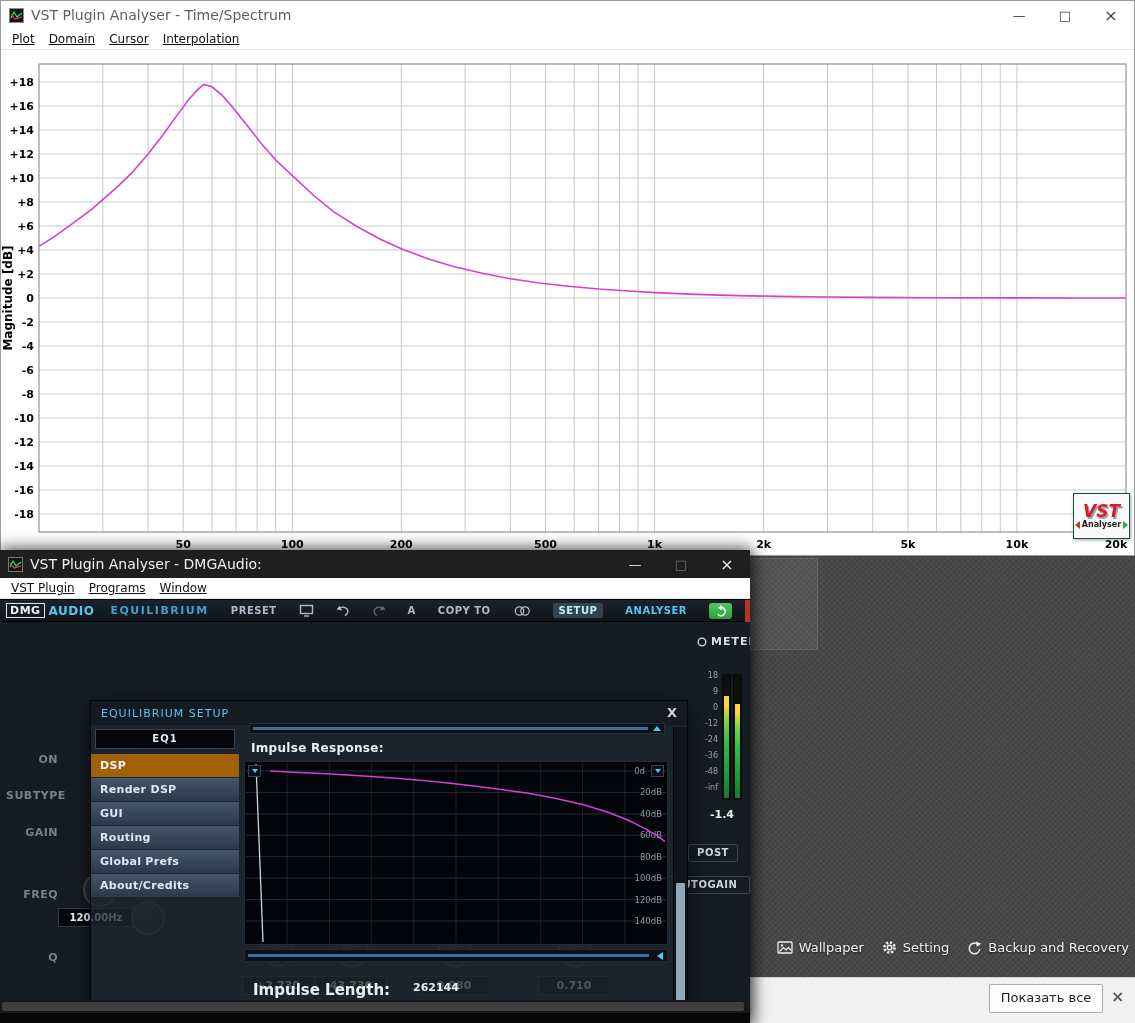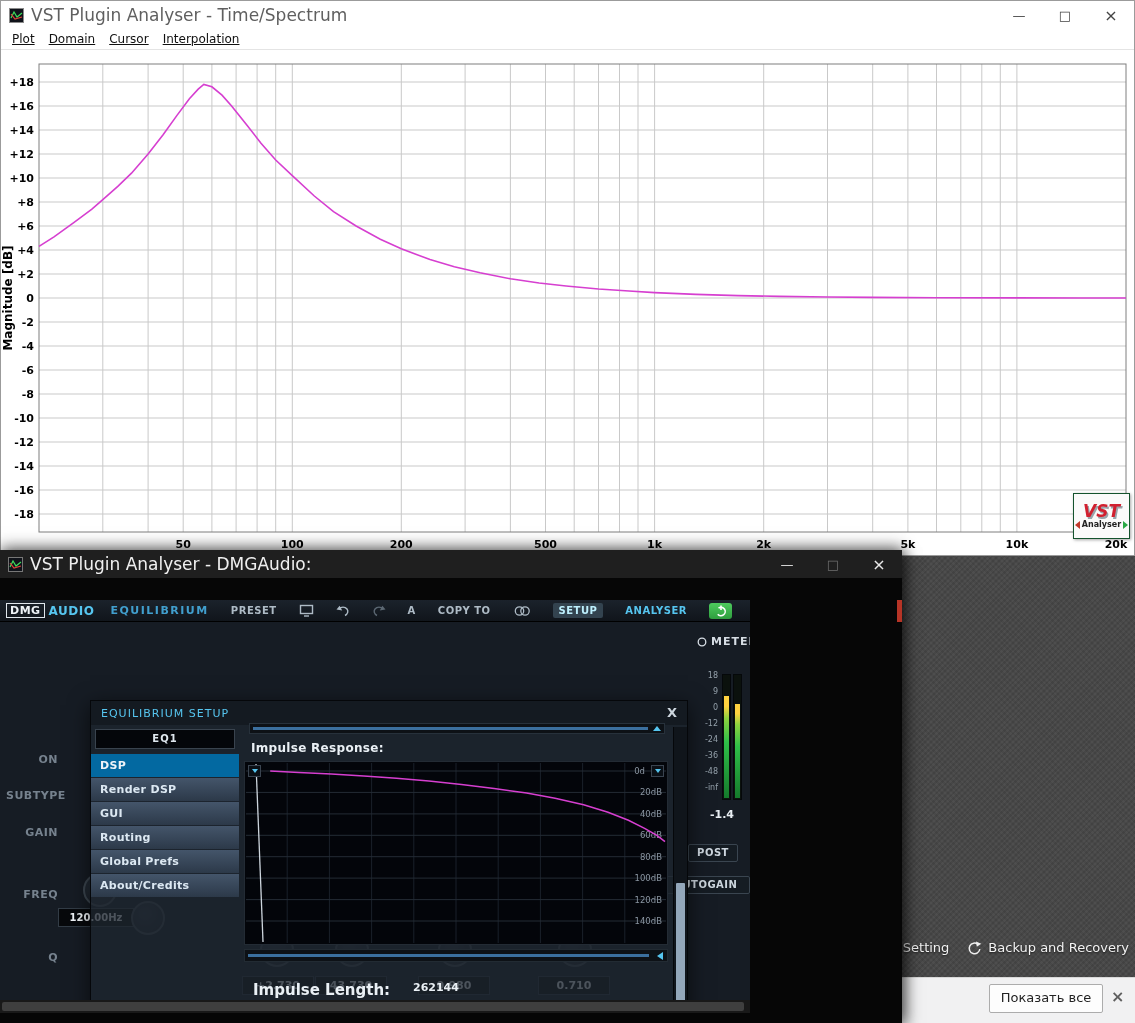--- a/index.html
+++ b/index.html
@@ -6,42 +6,42 @@
   #screen{position:relative;width:1135px;height:1023px;overflow:hidden;
     font-family:"DejaVu Sans","Liberation Sans",sans-serif;
     background-color:#474747;
     background-image:repeating-linear-gradient(45deg, rgba(0,0,0,.07) 0 2px, transparent 2px 4px),
                      repeating-linear-gradient(-45deg, rgba(255,255,255,.04) 0 2px, transparent 2px 4px);}
   .abs{position:absolute;}
   
   .titlebar{display:flex;align-items:center;height:28px;}
   .titlebar.light{background:#ffffff;color:#5f5f5f;}
   .titlebar.dark{background:#1f1f1f;color:#f0f0f0;}
-  .titlebar .title{font-size:17px;margin-left:7px;white-space:nowrap;}
+  .titlebar .title{font-size:14px;margin-left:7px;white-space:nowrap;}
   .winbtns{margin-left:auto;display:flex;height:100%;}
   .winbtn{width:46px;height:100%;display:flex;align-items:center;justify-content:center;font-size:13px;}
   .titlebar.light .winbtn{color:#444;}
   .titlebar.dark .winbtn{color:#e8e8e8;}
   .winbtn.disabled{color:#6f6f6f !important;}
   .menubar{display:flex;align-items:center;height:20px;background:#ffffff;border-bottom:1px solid #e4e4e4;padding-left:4px;}
   .menu-item{font-size:12px;color:#111;padding:0 7px;line-height:20px;text-decoration:underline;}
   .appicon{margin-left:8px;display:flex;}
   
   #analyser-window{left:0;top:0;width:1135px;height:556px;background:#fff;border:1px solid #9b9b9b;box-sizing:border-box;}
   #main-plot{position:absolute;left:0;top:48px;width:1133px;height:506px;}
   #main-plot text.tick{font-size:11px;font-weight:bold;fill:#000;font-family:"DejaVu Sans",sans-serif;}
   #main-plot text.axis-label{font-size:12px;font-weight:bold;fill:#000;font-family:"DejaVu Sans",sans-serif;}
   #vst-logo{left:1072px;top:492px;width:55px;height:44px;background:#fafafa;border:1px solid #14532d;
     box-shadow:1px 1px 3px rgba(0,0,0,.35);display:flex;flex-direction:column;align-items:center;justify-content:center;}
   #vst-logo .vst-top{font-size:17px;font-weight:bold;font-style:italic;color:#d11f2f;line-height:17px;text-shadow:1.5px 1.5px 0 #9aa4ab;}
   #vst-logo .vst-bottom{display:flex;align-items:center;gap:2px;font-size:8px;font-weight:bold;color:#222;}
   #vst-logo .tri-l{width:0;height:0;border-top:4px solid transparent;border-bottom:4px solid transparent;border-right:5px solid #c0392b;}
   #vst-logo .tri-r{width:0;height:0;border-top:4px solid transparent;border-bottom:4px solid transparent;border-left:5px solid #27a844;}
   
-  #plugin-window{left:0;top:550px;width:902px;height:473px;background:#060606;
+  #plugin-window{left:0;top:550px;width:750px;height:473px;background:#060606;
     box-shadow:0 -3px 14px rgba(0,0,0,.5), 4px 4px 14px rgba(0,0,0,.5);}
   #plugin-toolbar{left:0;top:50px;width:750px;height:22px;background:linear-gradient(#1b222b,#10151b);
     display:flex;align-items:center;padding:0 6px;box-sizing:border-box;border-bottom:1px solid #000;}
   .brand-dmg{border:1px solid #dfe6ec;color:#eef3f7;font-size:11px;font-weight:bold;padding:0 3px;letter-spacing:.5px;line-height:13px;}
   .brand-audio{color:#56c5ef;font-size:12px;font-weight:bold;margin-left:4px;letter-spacing:.5px;}
   .brand-product{color:#419fce;font-size:11px;font-weight:bold;margin-left:16px;letter-spacing:1.5px;}
   .tb-right{margin-left:auto;display:flex;align-items:center;gap:22px;margin-right:12px;}
   .tb-item{font-size:10px;font-weight:bold;color:#aebbc6;letter-spacing:.5px;display:flex;align-items:center;}
   .tb-item.dim{color:#5c6873;}
   .tb-setup{background:#33434f;border-radius:2px;padding:2px 6px;color:#bdeffd;}
@@ -73,21 +73,21 @@
     border:1px solid #05070a;box-shadow:0 5px 20px rgba(0,0,0,.6);}
   #dlg-titlebar{position:absolute;left:0;top:0;width:100%;height:24px;background:#141a21;display:flex;align-items:center;}
   #dlg-title{color:#56c5ef;font-size:11px;font-weight:normal;letter-spacing:1px;margin-left:10px;}
   #dlg-close{position:absolute;right:6px;top:4px;width:18px;height:16px;color:#cdd6de;font-size:13px;font-weight:bold;
     text-align:center;line-height:16px;}
   #eq-name{position:absolute;left:4px;top:28px;width:140px;height:20px;background:#04060a;border:1px solid #39434e;
     box-sizing:border-box;color:#dfe7ee;font-size:10px;font-weight:bold;text-align:center;line-height:18px;letter-spacing:1px;}
   .side-row{position:absolute;left:0;width:148px;height:24px;font-size:11px;font-weight:bold;color:#dce8f2;
     line-height:24px;padding-left:9px;box-sizing:border-box;letter-spacing:.3px;
     background:linear-gradient(#44556a,#2c3949);border-top:1px solid #1c242e;}
-  .side-row.selected{background:#0369a1;color:#eef3f8;}
+  .side-row.selected{background:#a16207;color:#eef3f8;}
   #dlg-topscroll{position:absolute;left:158px;top:22px;width:416px;height:11px;background:#0d1116;border:1px solid #27313b;box-sizing:border-box;}
   #dlg-topscroll .line{position:absolute;left:3px;right:16px;top:3px;height:3px;background:#3b6f9e;}
   #dlg-topscroll .up{position:absolute;right:3px;top:2px;width:0;height:0;border-left:4px solid transparent;border-right:4px solid transparent;border-bottom:5px solid #56c5ef;}
   #impulse-heading{position:absolute;left:160px;top:40px;font-size:12px;font-weight:bold;color:#eaf0f5;letter-spacing:.3px;}
   #impulse-graph{position:absolute;left:153px;top:60px;width:424px;height:184px;background:#03050a;border:1px solid #232b34;box-sizing:border-box;}
   #impulse-svg{position:absolute;left:0;top:0;width:422px;height:182px;}
   .mini-drop{position:absolute;width:13px;height:12px;background:#0b1016;border:1px solid #3a4450;box-sizing:border-box;
     display:flex;align-items:center;justify-content:center;}
   .mini-drop .tri{width:0;height:0;border-left:3.5px solid transparent;border-right:3.5px solid transparent;border-top:4.5px solid #56c5ef;}
   #dlg-botscroll{position:absolute;left:153px;top:248px;width:424px;height:13px;background:#0d1116;border:1px solid #222b33;box-sizing:border-box;}
@@ -267,20 +267,25 @@
             <polyline points="2,6 6,11 13,9" stroke="#e04438" stroke-width="1.2" fill="none"></polyline>
           </svg>
       </span>
       <span class="title">VST Plugin Analyser - DMGAudio:</span>
       <span class="winbtns">
         <span class="winbtn">—</span>
         <span class="winbtn disabled">□</span>
         <span class="winbtn" style="font-size:16px;">×</span>
       </span>
     </div>
+    <div class="menubar" id="plugin-menu">
+        <div class="menu-item">VST Plugin</div>
+        <div class="menu-item">Programs</div>
+        <div class="menu-item">Window</div>
+      </div>
 
     <div id="plugin-toolbar" class="abs">
       <span class="brand-dmg">DMG</span>
       <span class="brand-audio">AUDIO</span>
       <span class="brand-product">EQUILIBRIUM</span>
       <span class="tb-right">
         <span class="tb-item">PRESET</span>
         <span class="tb-item">
           <svg width="15" height="13" viewBox="0 0 15 13">
               <rect x="1.5" y="1.5" width="12" height="8" fill="none" stroke="currentColor" stroke-width="1.4"></rect>

